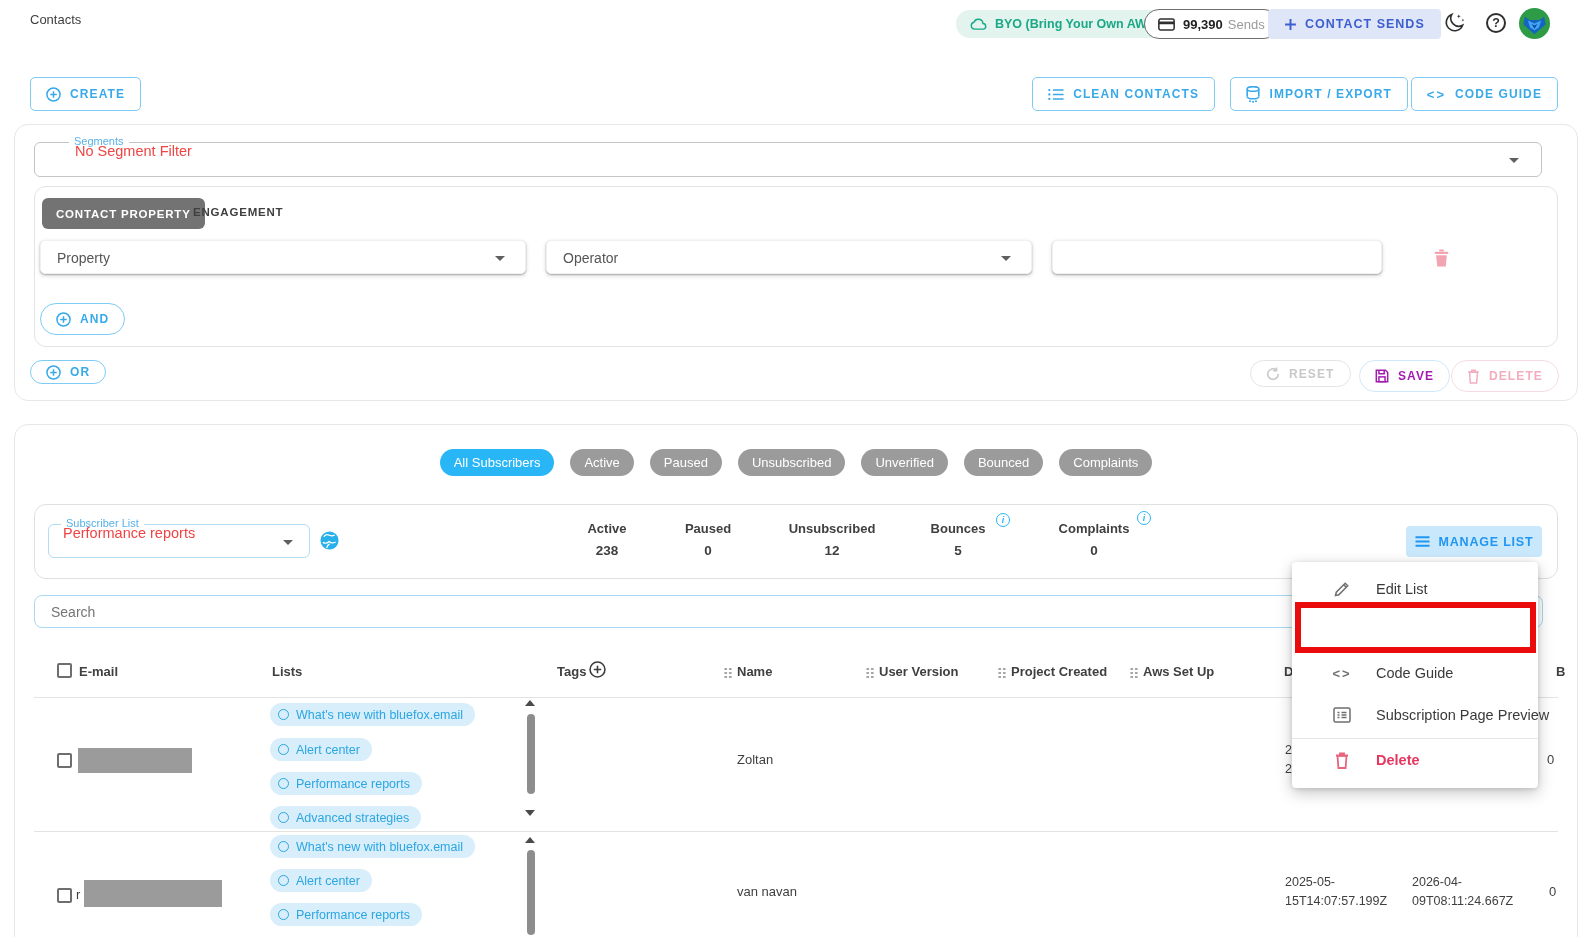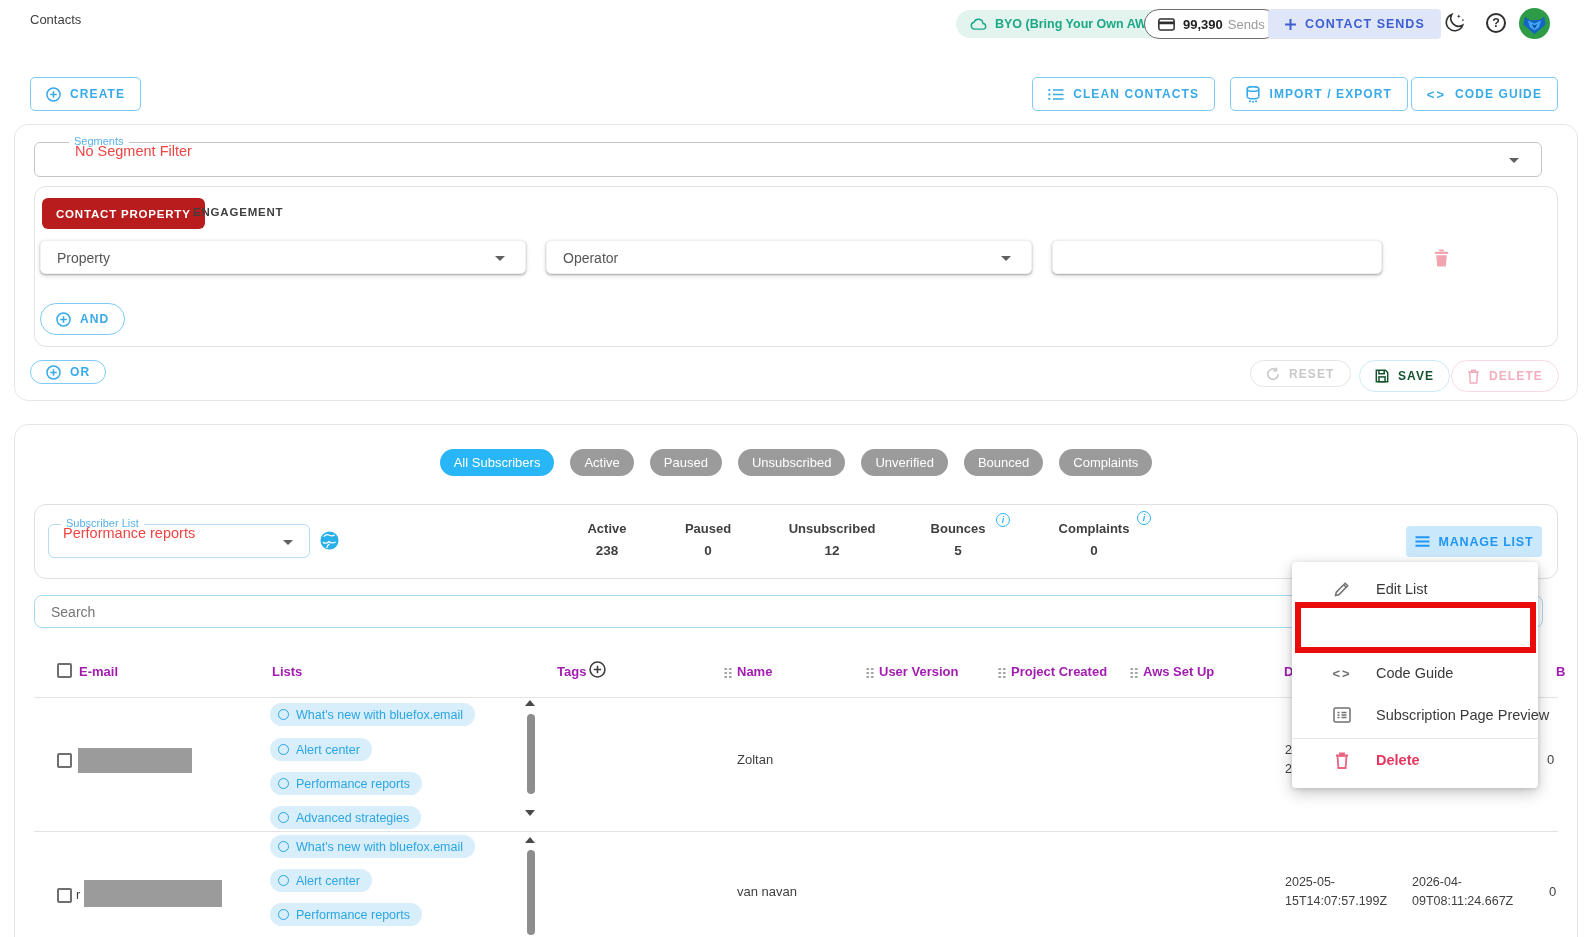--- a/index.html
+++ b/index.html
@@ -11,21 +11,21 @@
   .abs { position:absolute; }
   
   .card { position:absolute; background:#fff; border:1px solid #e7e7e7; border-radius:14px; }
   
   .btn { position:absolute; display:inline-flex; align-items:center; gap:9px;
          font-weight:700; font-size:12px; letter-spacing:1.1px; color:#38a9e9;
          background:#fff; border:1.5px solid #7ecbf3; border-radius:5px;
          height:34px; padding:0 15px; cursor:pointer; white-space:nowrap; }
   .pill { border-radius:17px !important; }
   .btn.gray  { color:#c8c8c8; border-color:#e4e4e4; }
-  .btn.pale-blue { color:#14532d; border-color:#cfe9fb; }
+  .btn.pale-blue { color:#a21caf; border-color:#cfe9fb; }
   .btn.pale-red  { color:#f0aebe; border-color:#f8dbe1; }
   
   .sel { position:absolute; background:#fff; border:1px solid #b5dcf2; border-radius:6px; }
   .flabel { position:absolute; top:-8px; left:12px; background:#fff; padding:0 5px;
             font-size:11px; color:#58b0e8; white-space:nowrap; }
   .sval { position:absolute; top:0; left:14px; font-size:14.5px; color:#ef4444; white-space:nowrap; }
   .chev { position:absolute; width:0; height:0; border-left:5px solid transparent;
           border-right:5px solid transparent; border-top:5.5px solid #5f5f5f; }
   
   .efield { position:absolute; background:#fff; border-radius:5px; border:1px solid #f0f0f0;
@@ -34,21 +34,21 @@
   
   .spill { height:27px; display:inline-flex; align-items:center; padding:0 14px;
            border-radius:14px; background:#9b9b9b; color:#fff; font-size:13px; cursor:pointer; white-space:nowrap;}
   .spill.active { background:#29b6f6; }
   
   .chip { position:absolute; height:23px; display:inline-flex; align-items:center; gap:7px;
           background:#d9eefb; color:#2ba6e2; font-size:12.5px; border-radius:12px;
           padding:0 12px 0 8px; white-space:nowrap; cursor:pointer; }
   .chip-dot { width:11px; height:11px; border:1.8px solid #2ba6e2; border-radius:50%; flex:none; }
   
-  .hdr { position:absolute; font-size:13px; font-weight:700; color:#a21caf; white-space:nowrap;
+  .hdr { position:absolute; font-size:13px; font-weight:700; color:#404040; white-space:nowrap;
          display:inline-flex; align-items:center; gap:5px; }
   .drag-dots { display:inline-block; width:9px; height:12px;
       background-image:radial-gradient(circle,#a6a6a6 1.1px,transparent 1.4px);
       background-size:4.5px 4px; background-position:.5px 1px; }
   .cbox { position:absolute; width:15px; height:15px; border:2px solid #6e6e6e;
           border-radius:2px; background:#fff; cursor:pointer; }
   .redact { position:absolute; background:#9b9b9b; }
   .cellt { position:absolute; font-size:13px; color:#3f3f3f; white-space:nowrap; }
   .datet { position:absolute; font-size:12.5px; color:#3f3f3f; line-height:19px; }
   .hline { position:absolute; height:1px; background:#e3e3e3; }
@@ -169,21 +169,21 @@
 <div class="card" style="left:14px;top:124px;width:1564px;height:277px"></div>
 
 <div class="sel" style="left:34px;top:142px;width:1508px;height:35px;cursor:pointer;border-color:#c4c4c4">
   <span class="flabel" style="left:34px">Segments</span>
   <span class="sval" style="left:40px">No Segment Filter</span>
   <span class="chev" style="right:22px;top:15px"></span>
 </div>
 
 <div class="abs" style="left:34px;top:186px;width:1524px;height:161px;border:1px solid #e3e3e3;border-radius:12px;background:#fff"></div>
 
-<div class="abs" style="left:42px;top:198px;height:31px;padding:0 14px;background:#b91c1c;border-radius:6px;display:inline-flex;align-items:center;color:#fff;font-size:11.5px;font-weight:700;letter-spacing:.8px;cursor:pointer">CONTACT PROPERTY</div>
+<div class="abs" style="left:42px;top:198px;height:31px;padding:0 14px;background:#737373;border-radius:6px;display:inline-flex;align-items:center;color:#fff;font-size:11.5px;font-weight:700;letter-spacing:.8px;cursor:pointer">CONTACT PROPERTY</div>
 <div class="abs" style="left:193px;top:206px;font-size:11.5px;font-weight:700;letter-spacing:.8px;color:#3f3f3f;cursor:pointer">ENGAGEMENT</div>
 
 <div class="efield" style="left:40px;top:240px;width:486px;height:34px;cursor:pointer">
   <span class="ph">Property</span>
   <span class="chev" style="right:20px;top:15px"></span>
 </div>
 
 <div class="efield" style="left:546px;top:240px;width:486px;height:34px;cursor:pointer">
   <span class="ph">Operator</span>
   <span class="chev" style="right:20px;top:15px"></span>

